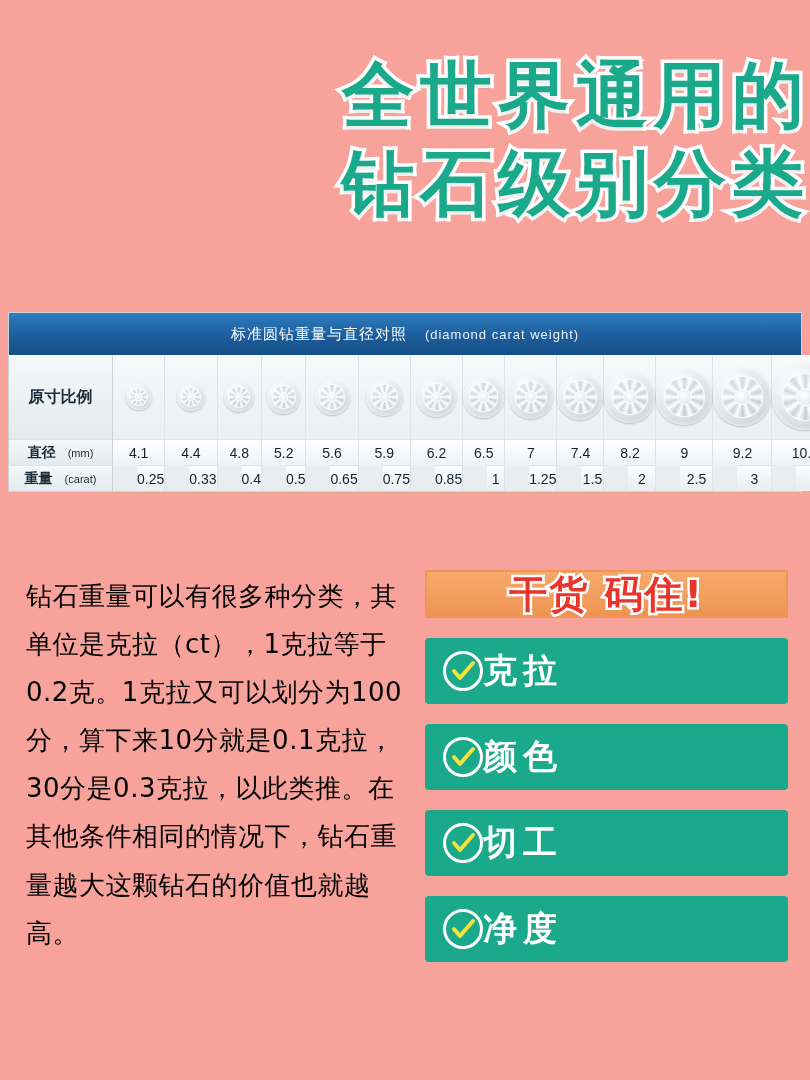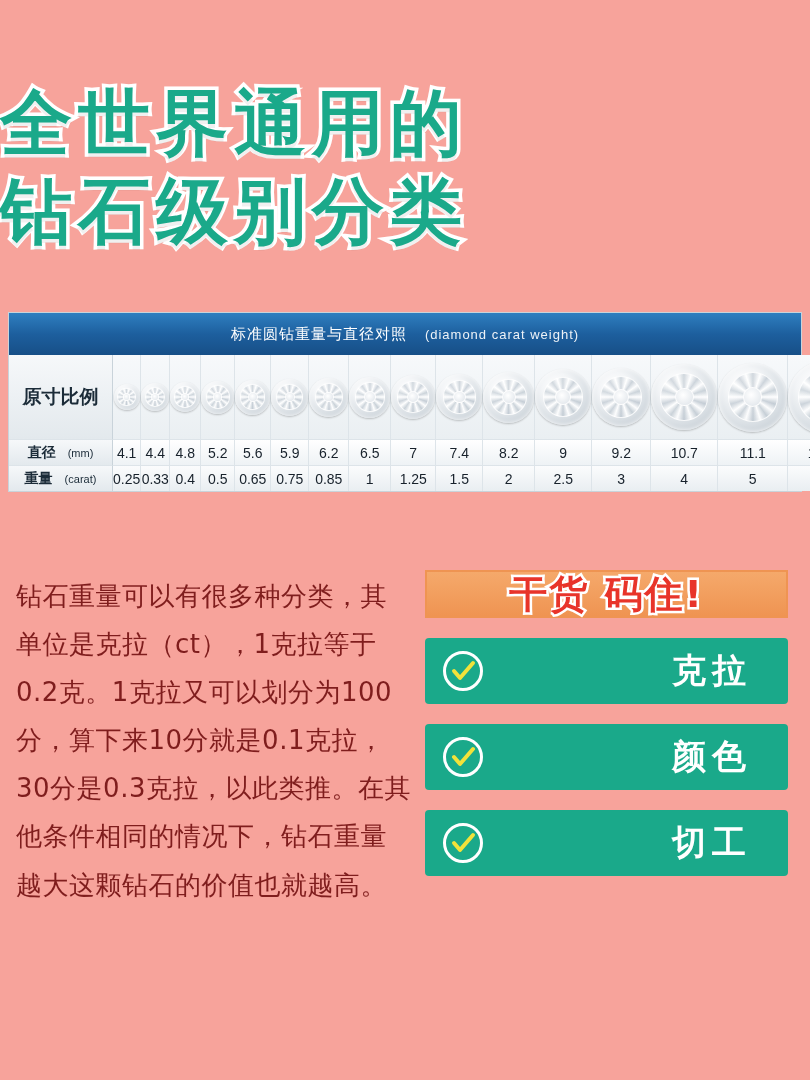--- a/index.html
+++ b/index.html
@@ -16,22 +16,22 @@
   .poster {
     position: relative;
     width: 810px;
     height: 1080px;
     background: #f7a39b;
     overflow: hidden;
   }
 
   
   .title-block {
-    padding-top: 80px;
-    text-align: left;
+    padding-top: 52px;
+    text-align: right;
   }
   .title-line {
     font-family: "DejaVu Sans", sans-serif;
     font-weight: bold;
     font-size: 72px;
     line-height: 1.22;
     letter-spacing: 6px;
     color: #1aa98a;
     -webkit-text-stroke: 7px #ffffff;
     paint-order: stroke fill;
@@ -70,21 +70,21 @@
   }
   .chart-grid {
     display: grid;
     grid-template-columns: 104px repeat(16, 1fr);
     align-items: stretch;
   }
   .row-label {
     display: flex;
     align-items: center;
     justify-content: center;
-    font-size: 19px;
+    font-size: 16px;
     color: #1b2b38;
     font-weight: bold;
     background: linear-gradient(to bottom, #f6f8fa, #e3e9ed);
     border-right: 1px solid #c9d3da;
     box-sizing: border-box;
   }
   .row-label .unit {
     font-size: 11px;
     font-weight: normal;
     margin-left: 12px;
@@ -138,43 +138,43 @@
     display: flex;
     align-items: center;
     justify-content: center;
     font-size: 14px;
     color: #17212b;
     border-right: 1px solid #dde4e9;
     border-top: 1px solid #dde4e9;
     box-sizing: border-box;
     background: linear-gradient(to bottom, #ffffff 0%, #eef2f5 100%);
   }
-  .cell.w { background: linear-gradient(to bottom, #fbfcfd 0%, #e9eef1 100%); }
+  .cell.w { background: linear-gradient(to bottom, #fbfcfd 0%, #e9eef1 100%); margin-left: 24px; }
   .row-label.dia, .row-label.wt {
     height: 26px;
     border-top: 1px solid #dde4e9;
     font-size: 14px;
   }
 
   
   .bottom {
     position: absolute;
     left: 0;
     top: 548px;
     width: 810px;
     display: flex;
   }
   .paragraph {
     width: 425px;
-    padding: 24px 14px 0 16px;
+    padding: 24px 14px 0 26px;
     box-sizing: border-box;
     font-family: "DejaVu Sans", sans-serif;
     font-size: 26px;
     line-height: 1.85;
-    color: #7f1d1d;
+    color: #000000;
     letter-spacing: 0.5px;
   }
 
   .right-col {
     width: 385px;
     padding: 22px 22px 0 0;
     box-sizing: border-box;
   }
   .banner {
     background: linear-gradient(to bottom, #f5a96b 0%, #ef9452 100%);
@@ -210,21 +210,21 @@
     height: 40px;
     flex: 0 0 40px;
     border: 3px solid #ffffff;
     border-radius: 50%;
     position: relative;
     box-sizing: border-box;
   }
   .pill .check svg { display: block; }
   .pill .label {
     flex: 1;
-    text-align: right;
+    text-align: left;
     font-family: "DejaVu Sans", sans-serif;
     font-weight: bold;
     font-size: 34px;
     color: #ffffff;
     letter-spacing: 6px;
     padding-right: 36px;
   }
 </style>
 </head>
 <body>
@@ -371,17 +371,25 @@
 
       <div class="pill">
         <span class="check">
           <svg width="34" height="34" viewBox="0 0 34 34" aria-hidden="true">
             <polyline points="8,17 14,24 27,9" fill="none" stroke="#f2e23a" stroke-width="4" stroke-linecap="round" stroke-linejoin="round"></polyline>
           </svg>
         </span>
         <span class="label">切工</span>
       </div>
 
+      <div class="pill">
+        <span class="check">
+          <svg width="34" height="34" viewBox="0 0 34 34" aria-hidden="true">
+            <polyline points="8,17 14,24 27,9" fill="none" stroke="#f2e23a" stroke-width="4" stroke-linecap="round" stroke-linejoin="round"></polyline>
+          </svg>
+        </span>
+        <span class="label">净度</span>
+      </div>
 
     </div>
   </div>
 
 </div>
 
 </body></html>

